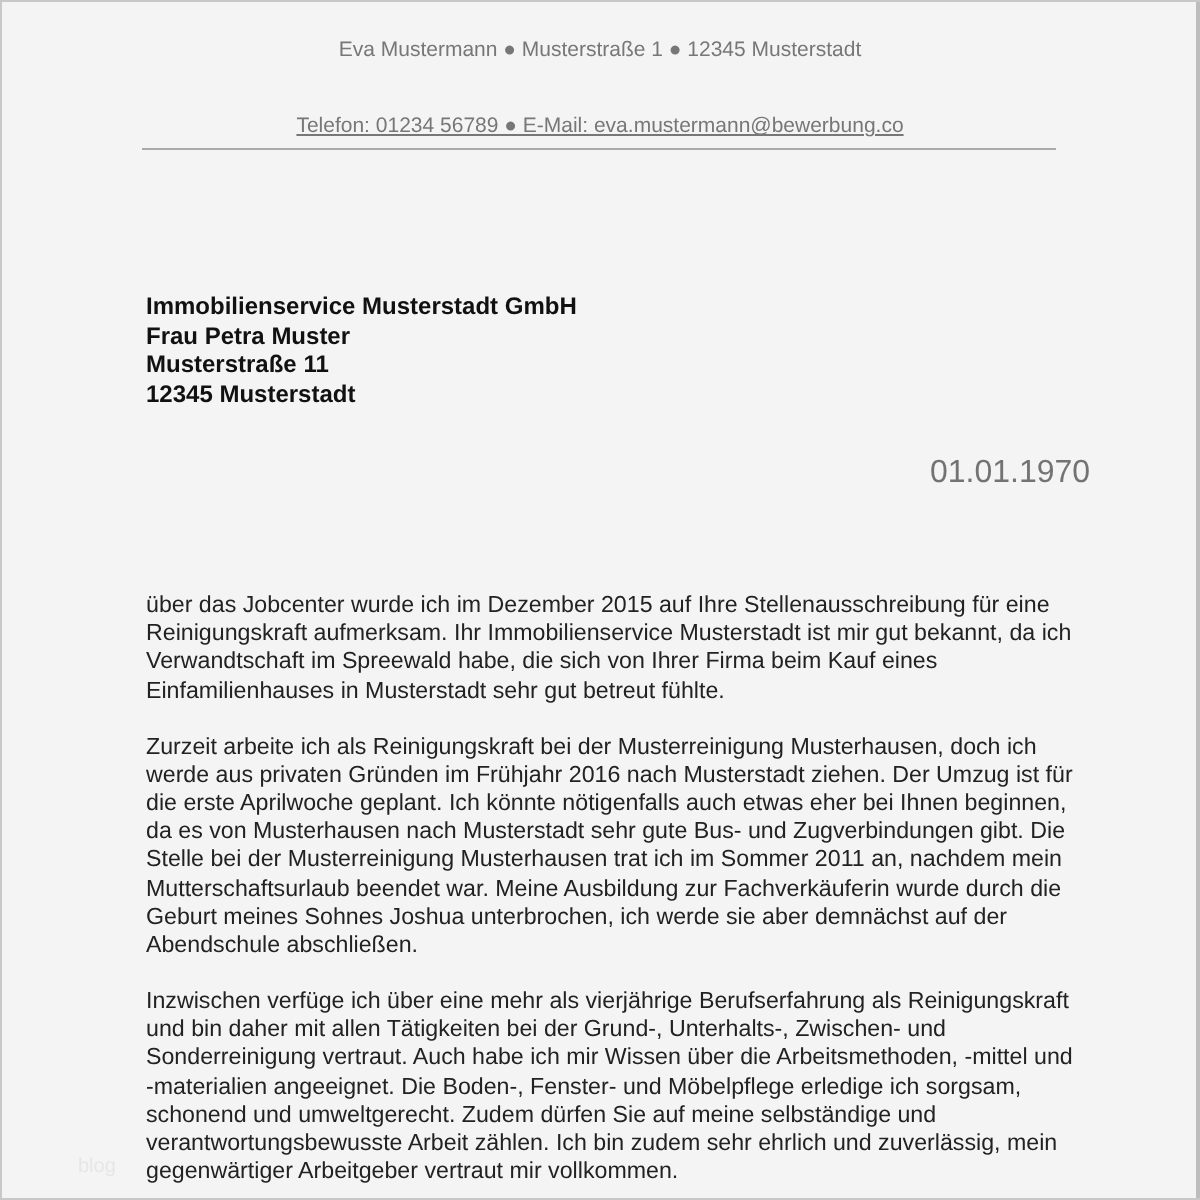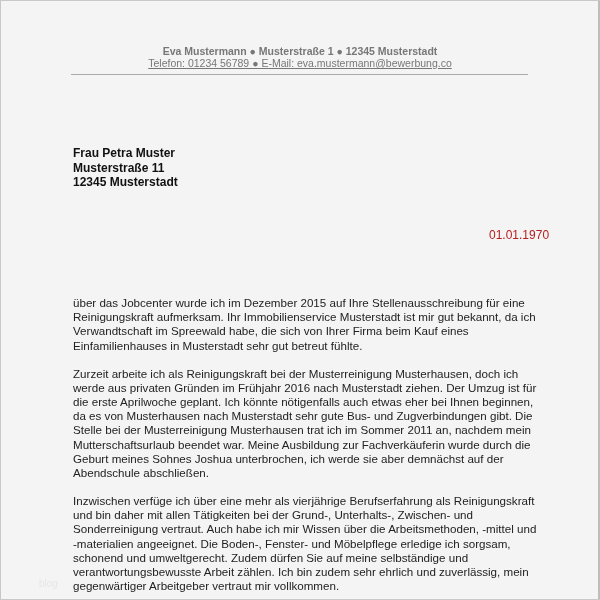--- a/index.html
+++ b/index.html
@@ -18,33 +18,33 @@
       box-sizing: content-box;
     }
     .page::after {
       content: ""; position: absolute; right: -1px; top: 0;
       width: 2px; height: 100%; background: #bdbdbd;
     }
     .sender-line {
       position: absolute; left: 0; width: 598px; text-align: center;
       font-size: 10.5px; color: #777;
     }
-    .sender-line.l1 { top: 44px; font-weight: bold; }
+    .sender-line.l1 { top: 18px; }
     .sender-line.l2 { top: 56px; text-decoration: underline; }
     .divider {
       position: absolute; left: 70px; top: 73px; width: 457px; height: 1px;
       background: #aaa;
     }
     .recipient {
       position: absolute; left: 72px; top: 145px;
       font-size: 12px; font-weight: bold; line-height: 14.5px; color: #111;
     }
     .date {
-      position: absolute; left: 488px; top: 227px;
-      font-size: 12px; color: #b91c1c;
+      position: absolute; left: 464px; top: 227px;
+      font-size: 16px; color: #737373;
     }
     .subject {
       position: absolute; left: 72px; top: 267px;
       font-size: 14px; font-weight: bold; color: #111; letter-spacing: 0.1px;
     }
     .body-text {
       position: absolute; left: 72px; top: 295px; width: 470px;
       font-size: 11.6px; line-height: 14.2px; color: #222;
     }
     .body-text p { margin: 0 0 13.8px 0; }
@@ -55,20 +55,21 @@
   </style>
 </head>
 <body>
 
 <div class="page">
   <div class="sender-line l1">Eva Mustermann ● Musterstraße 1 ● 12345 Musterstadt</div>
   <div class="sender-line l2">Telefon: 01234 56789 ● E-Mail: eva.mustermann@bewerbung.co</div>
   <div class="divider"></div>
 
   <div class="recipient">
+    <div>Immobilienservice Musterstadt GmbH</div>
     <div>Frau Petra Muster</div>
     <div>Musterstraße 11</div>
     <div>12345 Musterstadt</div>
   </div>
 
   <div class="date">01.01.1970</div>
 
 
   <div class="body-text">
     <p>über das Jobcenter wurde ich im Dezember 2015 auf Ihre Stellenausschreibung für eine Reinigungskraft aufmerksam. Ihr Immobilienservice Musterstadt ist mir gut bekannt, da ich Verwandtschaft im Spreewald habe, die sich von Ihrer Firma beim Kauf eines Einfamilienhauses in Musterstadt sehr gut betreut fühlte.</p>

